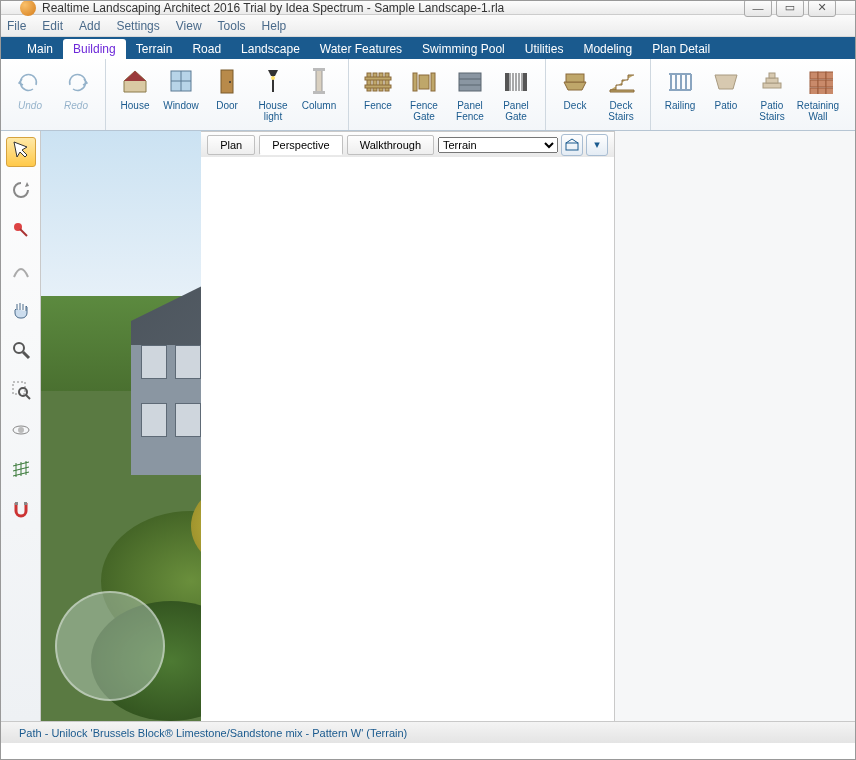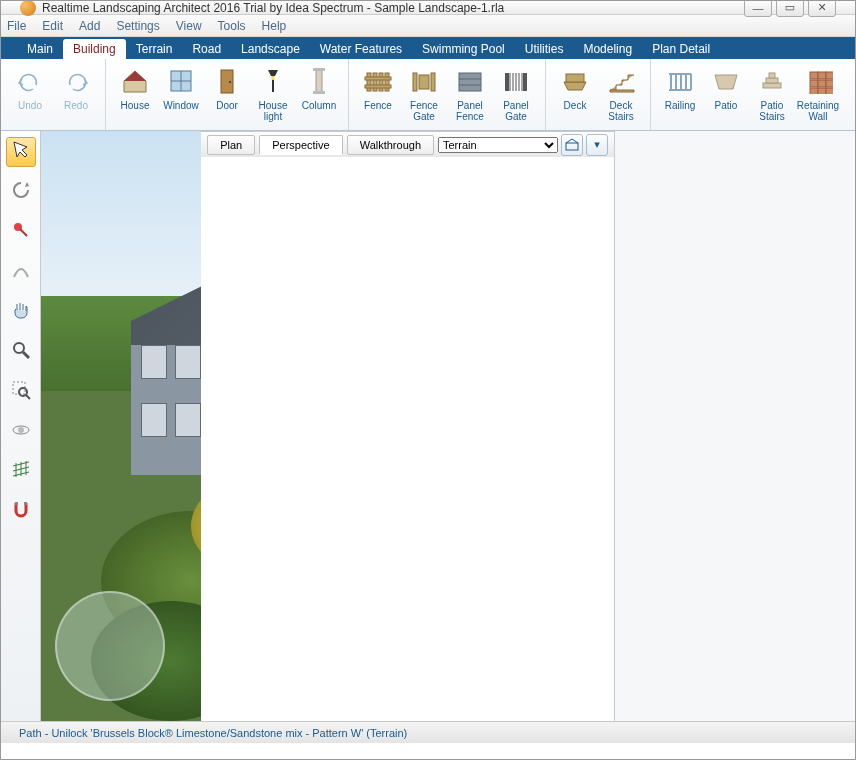--- a/index.html
+++ b/index.html
@@ -8,27 +8,27 @@
 .titlebar { height: 14px; background: linear-gradient(#fdfdfd, #ebebeb); display: flex; align-items: center; padding: 0 19px; border-bottom: 1px solid #ccc; }
 .titlebar .app-icon { width: 16px; height: 16px; border-radius: 50%; background: radial-gradient(circle at 30% 30%, #f9c06b, #d57c1a); margin-right: 6px; }
 .titlebar .title-text { font-size: 12px; color: #333; flex: 1; }
 .winbtn { width: 28px; height: 18px; margin-left: 4px; border: 1px solid #aaa; border-radius: 3px; background: linear-gradient(#fefefe,#e6e6e6); display: flex; align-items: center; justify-content: center; font-size: 11px; color: #555; cursor: pointer; }
 
 .menubar { height: 22px; background: linear-gradient(#fbfbfb,#ececec); display: flex; align-items: center; padding: 0 6px; font-size: 12px; color: #4a6a8a; border-bottom: 1px solid #d8d8d8; }
 .menubar span { margin-right: 16px; cursor: pointer; }
 
 .tabbar { height: 22px; background: #1a5a8e; display: flex; align-items: flex-end; font-size: 12px; padding-left: 16px; }
 .tabbar .tab { padding: 3px 10px; color: #fff; cursor: pointer; border-radius: 3px 3px 0 0; }
-.tabbar .tab.active { background: #fff; color: #7f1d1d; }
+.tabbar .tab.active { background: #fff; color: #6d28d9; }
 
 .ribbon { height: 72px; background: linear-gradient(#ffffff,#f3f6f9); display: flex; align-items: center; border-bottom: 1px solid #b6c5d3; overflow: hidden; }
 .ribbon .rgroup { display: flex; border-right: 1px solid #cfd8e0; height: 100%; padding: 4px 6px; }
 .rbutton { width: 46px; display: flex; flex-direction: column; align-items: center; justify-content: flex-start; cursor: pointer; font-size: 10px; color: #1a5a8e; text-align: center; line-height: 11px; padding-top: 2px; }
 .rbutton .ricon { width: 32px; height: 32px; margin-bottom: 3px; display: flex; align-items: center; justify-content: center; }
-.rbutton.disabled { opacity: .45; cursor: default; }
+.rbutton.disabled { opacity: .45; cursor: default; font-style: italic; }
 
 .workspace { display: flex; height: 590px; }
 .sidetools { width: 40px; background: linear-gradient(#fdfdfd,#eef1f4); border-right: 1px solid #c9c9c9; display: flex; flex-direction: column; align-items: center; padding-top: 6px; gap: 10px; }
 .stool { width: 30px; height: 30px; display: flex; align-items: center; justify-content: center; cursor: pointer; border-radius: 3px; }
 .stool.active { background: linear-gradient(#ffe9a8,#ffc94a); border: 1px solid #d6a23e; }
 
 .viewport { flex: 1; display: flex; flex-direction: row; border-right: 1px solid #c9c9c9; }
 .canvas { flex: 1; background: #5a7a42; position: relative; overflow: hidden; }
 .sky { height: 28%; background: linear-gradient(#cbe2f2,#e6f0f8); }
 .lawn { height: 16%; background: linear-gradient(#5c8a3f,#4a7030); }

